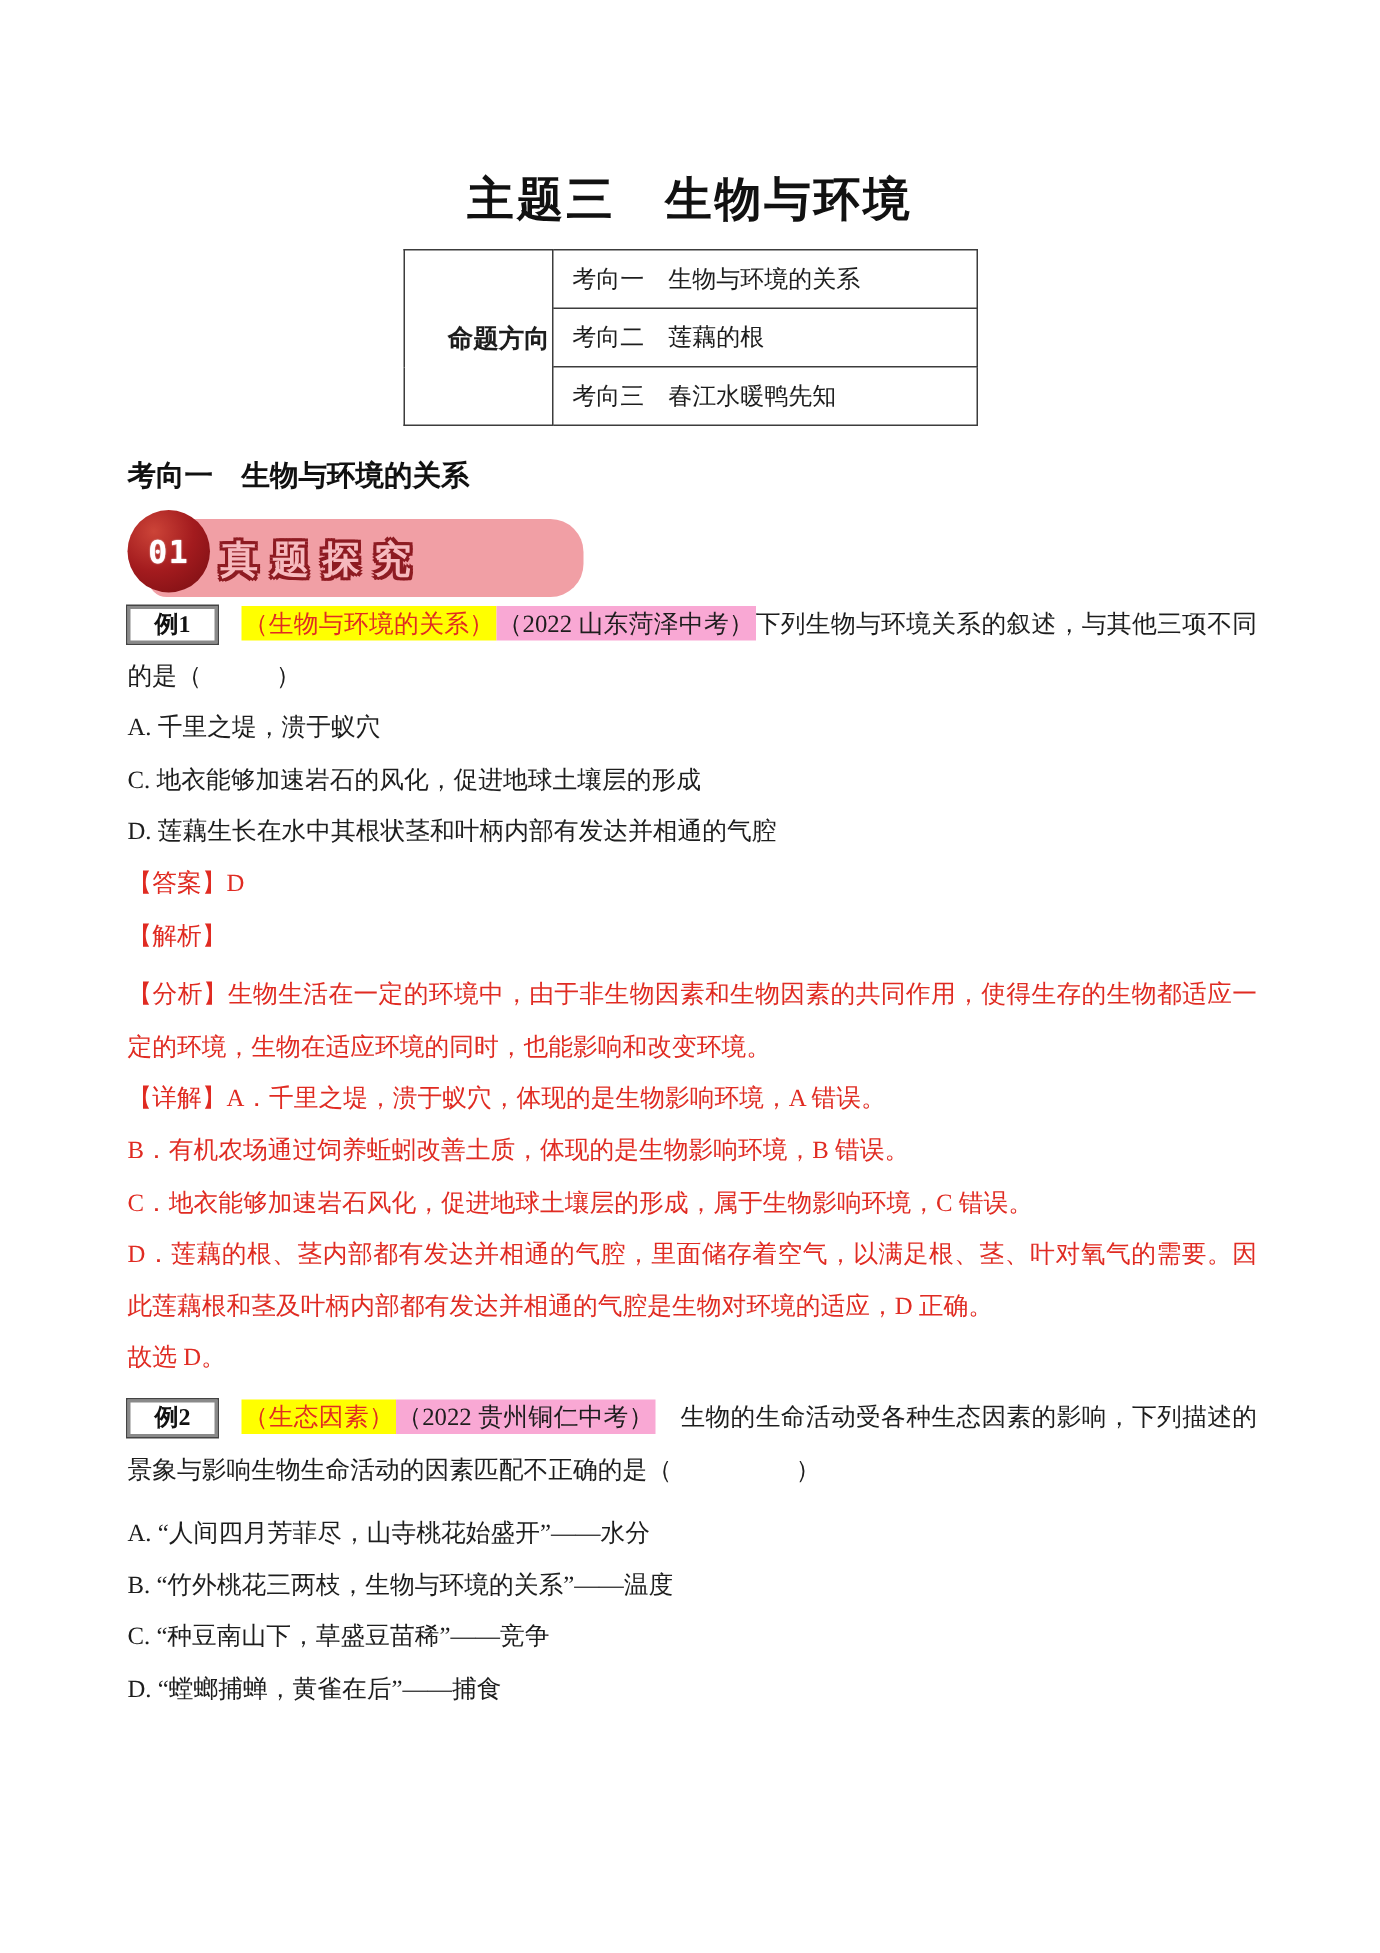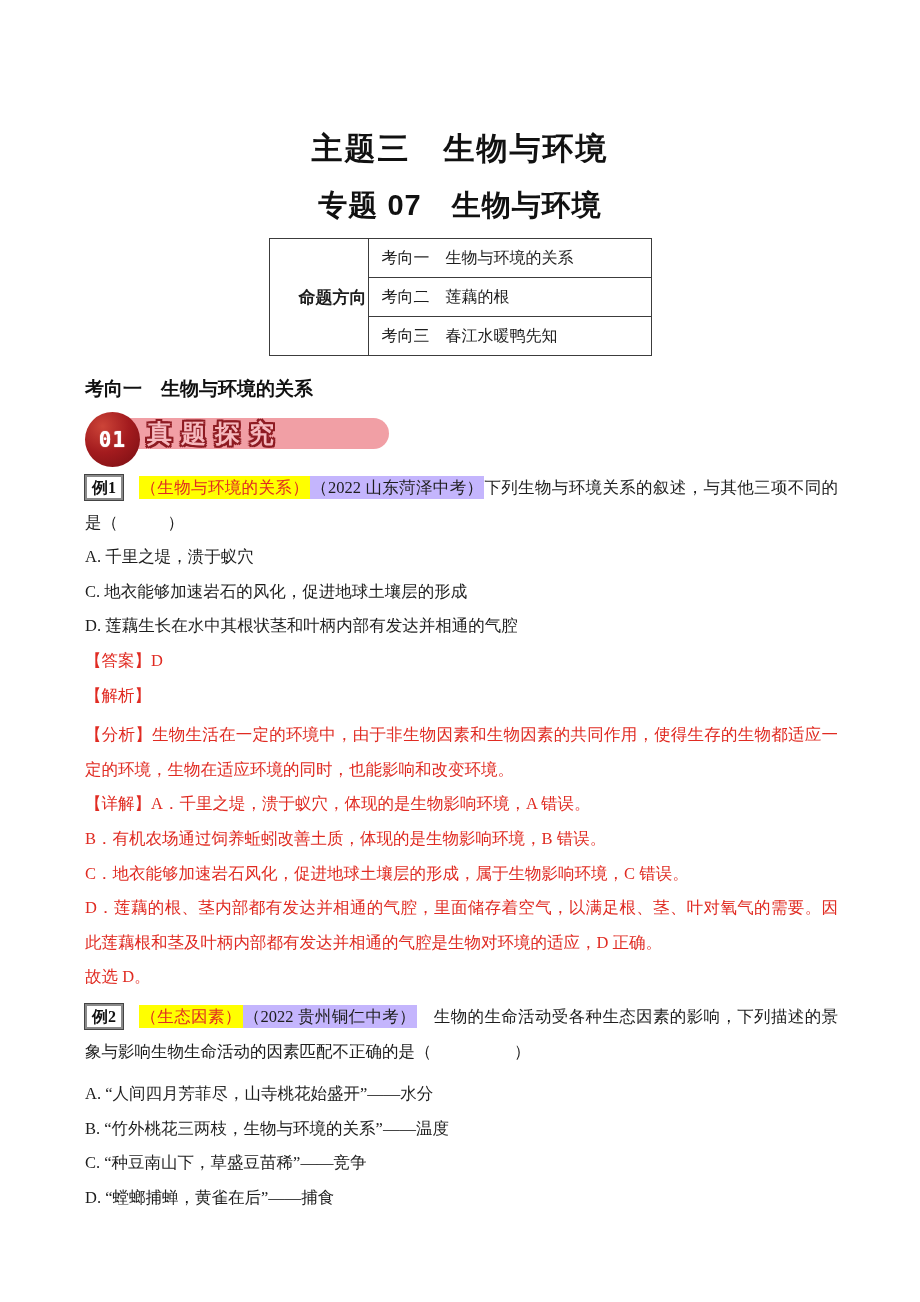--- a/index.html
+++ b/index.html
@@ -15,21 +15,21 @@
     color: #1d1d1d;
   }
   .page {
     position: relative;
     width: 920px;
     height: 1302px;
     background: #ffffff;
   }
   
   .doc-title {
-    margin: 16px;
+    margin: 0;
     padding-top: 112px;
     text-align: center;
     font-family: "Liberation Sans", "DejaVu Sans", sans-serif;
     font-weight: bold;
     font-size: 31px;
     letter-spacing: 2px;
     color: #111;
   }
   .doc-subtitle {
     margin: 10px 0 0 0;
@@ -76,21 +76,21 @@
     position: relative;
     height: 58px;
     margin: 9px 0 0 85px;
     width: 300px;
   }
   .badge-pill {
     position: absolute;
     left: 14px;
     top: 7px;
     width: 242px;
-    height: 31px;
+    height: 52px;
     background: #f19fa5;
     border-radius: 12px 22px 22px 12px;
     display: flex;
     align-items: center;
     padding-left: 48px;
     box-sizing: content-box;
   }
   .badge-label {
     font-family: "Liberation Sans", "DejaVu Sans", sans-serif;
     font-weight: bold;
@@ -131,43 +131,42 @@
   }
   .line {
     margin: 0;
     font-size: 16.5px;
     line-height: 34.6px;
     text-align: justify;
     color: #1d1d1d;
   }
   .red { color: #e02b22; }
   .hl-yellow { background: #ffff00; padding: 2px 1px; }
-  .hl-gray   { background: #c4b5fd; padding: 2px 1px; }
+  .hl-gray   { background: #f9a8d4; padding: 2px 1px; }
   .ex-box {
     display: inline-block;
     border: 2px solid #8a8a8a;
     outline: 1px solid #444;
-    padding: 0 5px;
+    padding: 0 16px;
     margin-right: 12px;
     font-weight: bold;
     font-size: 16px;
     line-height: 21px;
     color: #111;
     background: #fff;
   }
   .gap-sm { margin-top: 5px; }
   .gap-md { margin-top: 8px; }
 </style>
 </head>
 <body>
 
 <div class="page">
 
   <h1 class="doc-title">主题三　生物与环境</h1>
-  <h2 class="doc-subtitle">专题 07　生物与环境</h2>
 
   <table class="direction-table">
     <tbody>
       <tr>
         <td class="dt-head" rowspan="3">命题方向</td>
         <td class="dt-cell">考向一　生物与环境的关系</td>
       </tr>
       <tr>
         <td class="dt-cell">考向二　莲藕的根</td>
       </tr>

